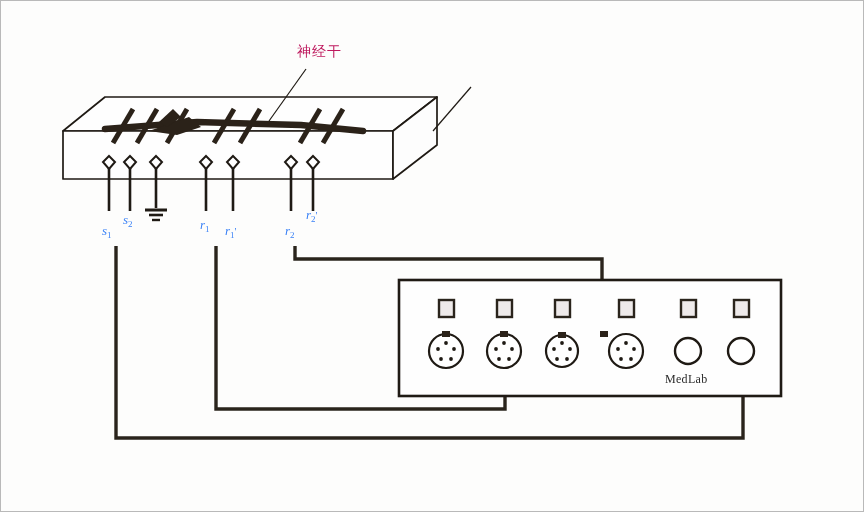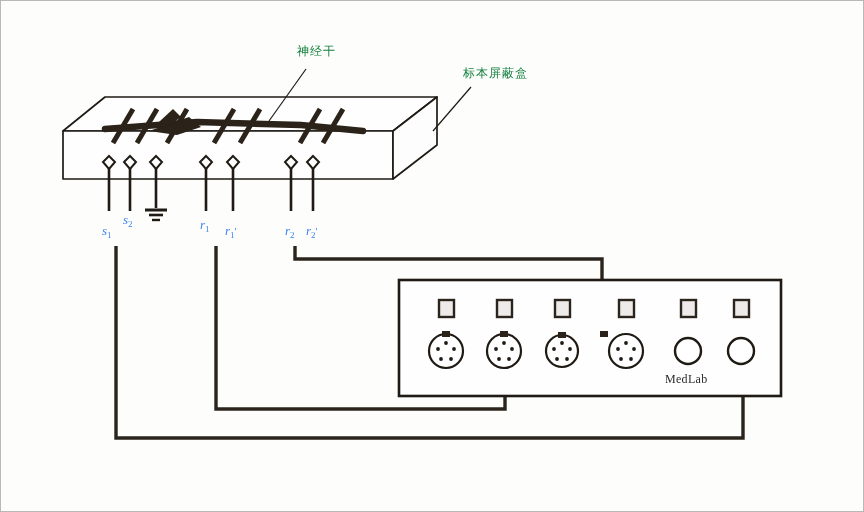--- a/index.html
+++ b/index.html
@@ -39,23 +39,23 @@
     width: 864px; height: 512px;
     pointer-events: none;
   }
   .lbl {
     position: absolute;
     white-space: nowrap;
     pointer-events: auto;
   }
   .cjk {
     font-family: "DejaVu Sans", "Liberation Sans", sans-serif;
-    font-size: 12px;
+    font-size: 14px;
     letter-spacing: 1px;
-    color: #15803d;
+    color: #be185d;
   }
   .term-lbl {
     font-family: "Liberation Serif", "DejaVu Serif", serif;
     font-style: italic;
     font-size: 13px;
     color: #3b82f6;
   }
   .term-lbl sub {
     font-size: 9px;
     font-style: normal;
@@ -240,25 +240,24 @@
           <circle cx="0" cy="0" r="13" fill="#fff" stroke="#1f1a14" stroke-width="2.4"></circle>
         </g>
       </g>
     </g>
   </svg>
 
   <div class="anno-layer">
 
     <div class="lbl cjk" style="left:296px; top:42px;">神经干</div>
 
-    <div class="lbl cjk" style="left:462px; top:64px;">标本屏蔽盒</div>
 
     <div class="lbl term-lbl" style="left:101px; top:222px;">s<sub>1</sub></div>
     <div class="lbl term-lbl" style="left:122px; top:211px;">s<sub>2</sub></div>
     <div class="lbl term-lbl" style="left:199px; top:216px;">r<sub>1</sub></div>
     <div class="lbl term-lbl" style="left:224px; top:222px;text-align:center;">r<sub>1</sub><span class="pr">'</span></div>
     <div class="lbl term-lbl" style="left:284px; top:222px;">r<sub>2</sub></div>
-    <div class="lbl term-lbl" style="left:305px; top:222px;">r<sub>2</sub><span class="pr">'</span></div>
+    <div class="lbl term-lbl" style="left:305px; top:206px;">r<sub>2</sub><span class="pr">'</span></div>
 
     <div class="lbl brand-lbl" style="left:664px; top:371px;">MedLab</div>
   </div>
 
 </div>
 
 </body></html>

